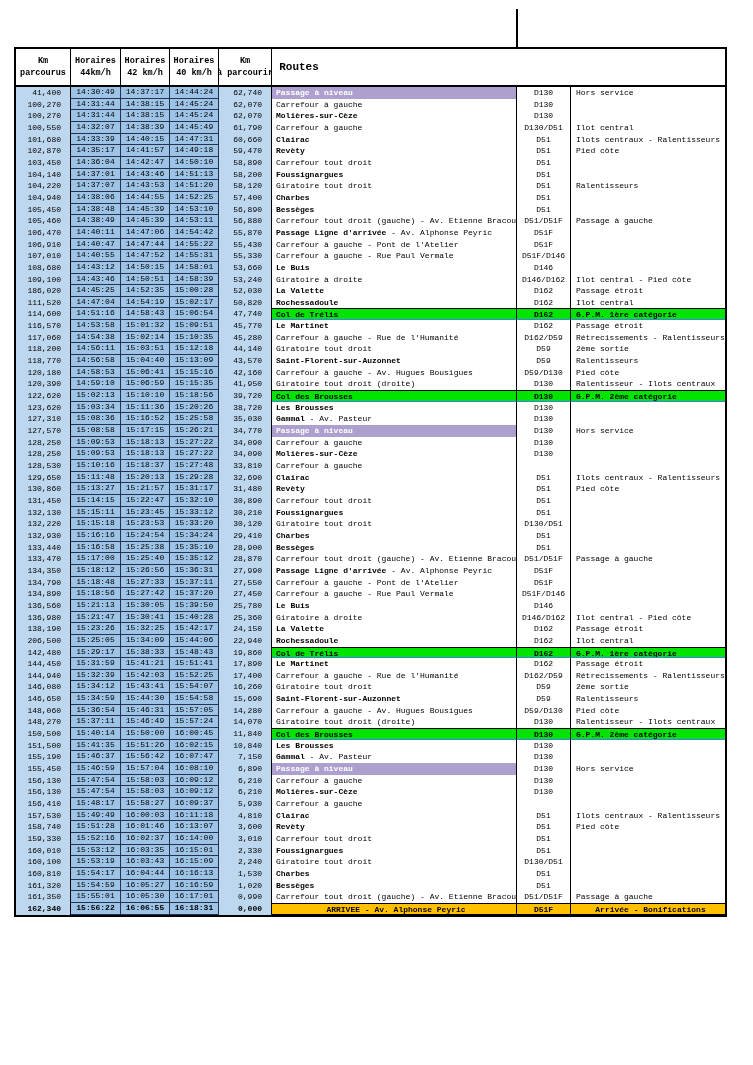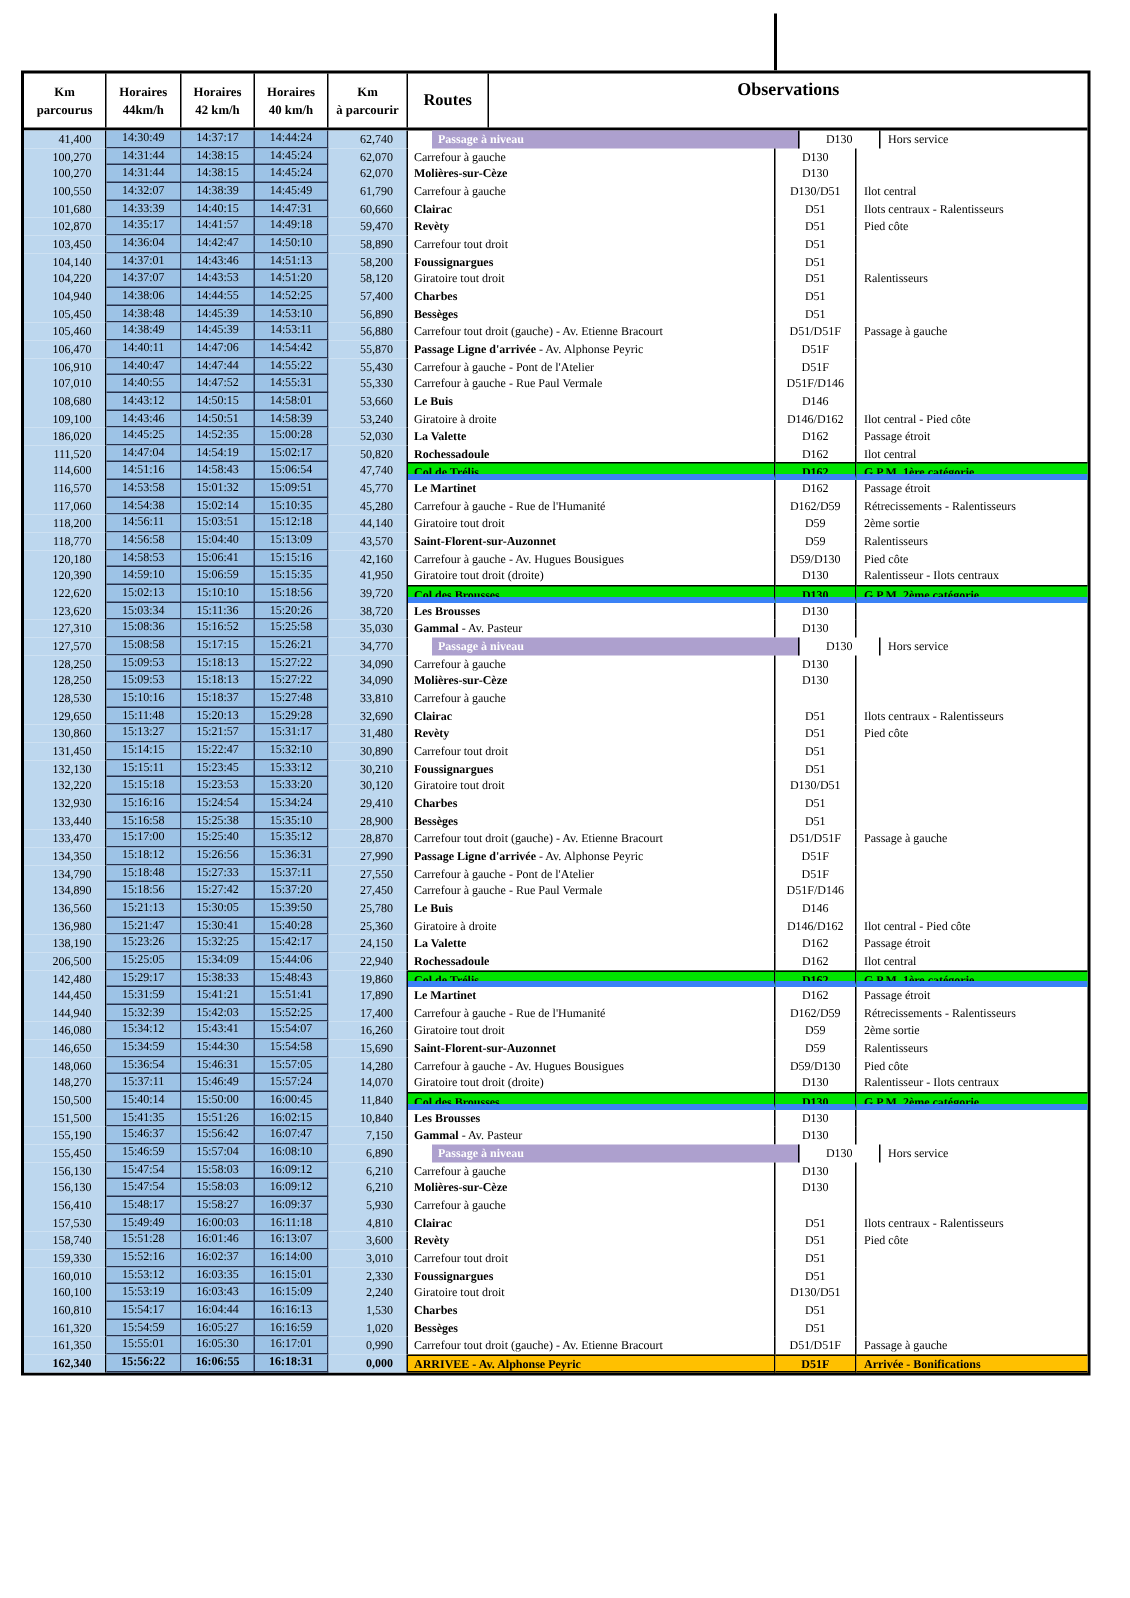--- a/index.html
+++ b/index.html
@@ -1,17 +1,17 @@
 <!DOCTYPE html>
 <html style="--lb: #BDD7EE; --mb: #9DC3E6; --pu: #ADA0CE; --gr: #00E400; --or: #FFC000;"><head>
 <meta charset="utf-8">
 <style>
   html,body{margin:0;padding:0;background:#fff;}
   #page{position:relative;width:753px;height:1065px;background:#ffffff;overflow:hidden;
-        font-family:Liberation Serif, serif;color:#000;}
+        font-family:Liberation Mono, monospace;color:#000;}
   #stray-line{position:absolute;left:516px;top:9px;width:2px;height:38px;background:#000;}
   #tbl{position:absolute;left:14px;top:47px;width:713px;border:2px solid #000;box-sizing:border-box;
        display:flex;flex-direction:column;background:#fff;}
   .hrow{display:flex;height:38px;border-bottom:2px solid #000;box-sizing:border-box;}
   .row{display:flex;height:11.66px;box-sizing:border-box;}
   .c{box-sizing:border-box;overflow:hidden;white-space:nowrap;}
   
   .c0{width:55px;} .c1{width:50px;} .c2{width:49px;} .c3{width:49px;}
   .c4{width:53px;} .c5{width:245px;} .c6{width:54px;} .c7{flex:1;}
   
@@ -23,23 +23,23 @@
   
   .num{background:var(--lb);font-size:8px;line-height:11.66px;text-align:right;
        padding-right:9px;border-right:1px solid #000;}
   .ct{background:var(--mb);font-size:8px;line-height:10.6px;text-align:center;
       border-right:1px solid #26324e;border-bottom:1px solid #26324e;}
   .it{font-size:8px;line-height:11.66px;text-align:left;padding-left:4px;border-right:1px solid #000;}
   .route{font-size:8px;line-height:11.66px;text-align:center;border-right:1px solid #000;}
   .obs{font-size:8px;line-height:11.66px;text-align:left;padding-left:5px;}
   .b{font-weight:bold;}
   
-  .purple-bar{background:var(--pu);color:#fff;font-weight:bold;margin-left:16px;}
-  .green-bg{background:var(--gr);font-weight:bold;border-top:1px solid #000;border-bottom:4px solid #3b82f6;}
-  .orange-bg{background:var(--or);font-weight:bold;border-top:1px solid #000;border-bottom:1px solid #000;}
+  .purple-bar{background:var(--pu);color:#fff;font-weight:bold;}
+  .green-bg{background:var(--gr);font-weight:bold;border-top:1px solid #000;border-bottom:1px solid #3b82f6;}
+  .orange-bg{background:var(--or);font-weight:bold;border-top:1px solid #000;border-bottom:1px solid #000;text-align:center;}
   .arrival .num,.arrival .ct{font-weight:bold;}
 </style>
 </head>
 <body>
 
 <div id="page">
   <div id="stray-line"></div>
 
   <div id="tbl">
     <div class="hrow">
@@ -59,23 +59,20 @@
         <span>Horaires</span>
         <span>40 km/h</span>
       </div>
       <div class="c c4 hc">
         <span>Km</span>
         <span>à parcourir</span>
       </div>
       <div class="c c6 hc mid">
         <span>Routes</span>
       </div>
-      <div class="c c7 hc big">
-        <span>Observations</span>
-      </div>
     </div>
     <div id="tbody">
         <div class="row">
           <div class="c c0 num">41,400</div>
           <div class="c c1 ct">14:30:49</div>
           <div class="c c2 ct">14:37:17</div>
           <div class="c c3 ct">14:44:24</div>
           <div class="c c4 num">62,740</div>
           <div class="c c5 it purple-bar"><span class="b">Passage à niveau</span></div>
           <div class="c c6 route">D130</div>

